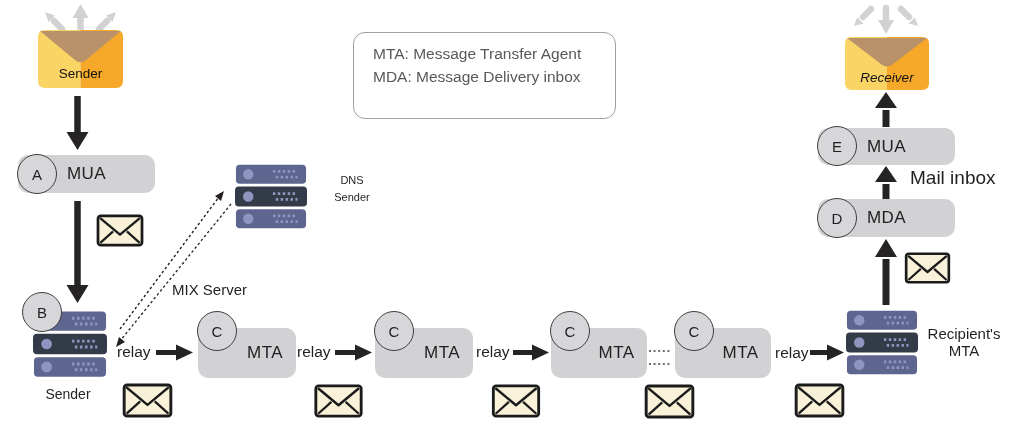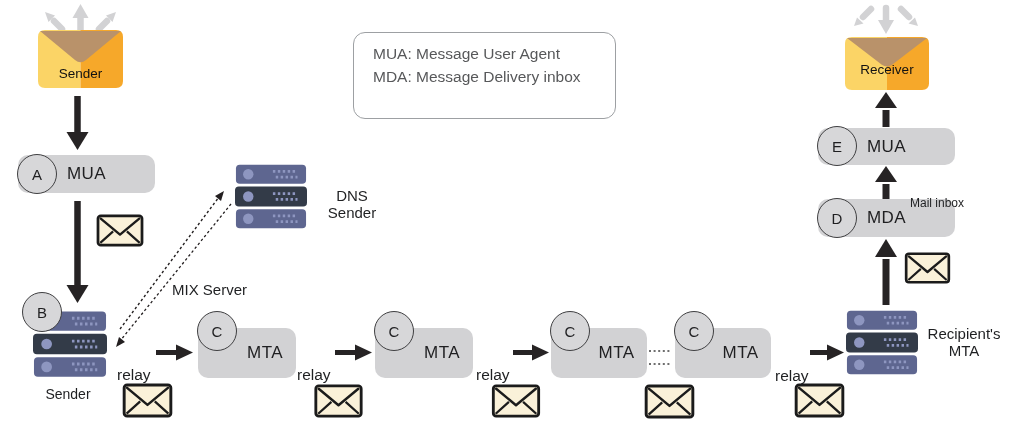--- a/index.html
+++ b/index.html
@@ -28,21 +28,21 @@
   .legend{
     position:absolute;left:353px;top:32px;width:263px;height:87px;box-sizing:border-box;
     background:#fff;border:1.5px solid #9da0a3;border-radius:12px;
     padding:9px 0 0 19px;
   }
   .legend div{font-size:15.5px;line-height:23.4px;color:#57585a;}
   .env-label{
     position:absolute;left:0;right:0;text-align:center;
     font-size:13.5px;color:#111;font-weight:500;
   }
-  .relay{font-size:15.5px;margin-top:23px;}
+  .relay{font-size:15.5px;}
 </style>
 </head>
 <body>
 
 <div class="canvas">
 
   <svg class="overlay" width="1016" height="433" viewBox="0 0 1016 433">
 
     <g stroke="#d2d2d4" stroke-width="6.5" stroke-linecap="round" fill="#d2d2d4">
       <line x1="62" y1="29" x2="54" y2="21"></line>
@@ -119,31 +119,31 @@
   <div class="abs" style="left:38px;top:30px;width:85px;height:58px;">
     <svg width="85" height="58" viewBox="0 0 85 58">
       <path d="M7,0 H42.5 V58 H7 Q0,58 0,51 V7 Q0,0 7,0 Z" fill="#fbd466"></path>
       <path d="M42.5,0 H78 Q85,0 85,7 V51 Q85,58 78,58 H42.5 Z" fill="#f6a82a"></path>
       <path d="M2,1 H83 L48,30 Q42.5,34.5 37,30 Z" fill="#b9926a"></path>
     </svg>
     <div class="env-label" style="bottom:7px;">Sender</div>
   </div>
 
   <div class="legend">
-    <div>MUA: Message User Agent</div>
+    <div>MTA: Message Transfer Agent</div>
     <div>MDA: Message Delivery inbox</div>
   </div>
 
   <div class="abs" style="left:845px;top:37px;width:84px;height:53px;">
     <svg width="84" height="53" viewBox="0 0 85 58" preserveAspectRatio="none">
       <path d="M7,0 H42.5 V58 H7 Q0,58 0,51 V7 Q0,0 7,0 Z" fill="#fbd466"></path>
       <path d="M42.5,0 H78 Q85,0 85,7 V51 Q85,58 78,58 H42.5 Z" fill="#f6a82a"></path>
       <path d="M2,1 H83 L48,30 Q42.5,34.5 37,30 Z" fill="#b9926a"></path>
     </svg>
-    <div class="env-label" style="bottom:13px;">Receiver</div>
+    <div class="env-label" style="bottom:5px;font-style:italic;">Receiver</div>
   </div>
 
   <div class="pill" style="left:18px;top:155px;width:137px;height:38px;">
     <span class="badge" style="left:-1px;top:-1px;">A</span>
     <span class="pill-label" style="left:49px;">MUA</span>
   </div>
 
   <div class="abs" style="left:95px;top:214px;">
     <svg width="50" height="33" viewBox="0 0 52 36">
       <rect x="2" y="2" width="48" height="32" rx="3" fill="#faf1d9" stroke="#1b1b1b" stroke-width="3"></rect>
@@ -186,21 +186,21 @@
       <g stroke="#8e96c0" stroke-width="3" stroke-dasharray="2.6,2.6">
         <line x1="40" y1="7" x2="66" y2="7"></line>
           <line x1="43" y1="13" x2="66" y2="13"></line>
         <line x1="40" y1="30.5" x2="66" y2="30.5"></line>
           <line x1="43" y1="36.5" x2="66" y2="36.5"></line>
         <line x1="40" y1="54" x2="66" y2="54"></line>
           <line x1="43" y1="60" x2="66" y2="60"></line>
       </g>
     </svg>
   </div>
-  <div class="lbl center" style="left:316px;top:188px;width:72px;font-size:15px;line-height:16.5px;">
+  <div class="lbl center" style="left:316px;top:172px;width:72px;font-size:11px;line-height:16.5px;">
     <div>DNS</div>
     <div>Sender</div>
   </div>
 
   <div class="lbl" style="left:172px;top:281px;font-size:15px;font-weight:500;">MIX Server</div>
 
   <div class="lbl relay" style="left:117px;top:343px;">relay</div>
   <div class="lbl relay" style="left:297px;top:343px;">relay</div>
   <div class="lbl relay" style="left:476px;top:343px;">relay</div>
   <div class="lbl relay" style="left:775px;top:344px;">relay</div>
@@ -287,20 +287,20 @@
       <path d="M5,5 L26,22.5 L47,5" fill="none" stroke="#1b1b1b" stroke-width="2.6" stroke-linejoin="round" stroke-linecap="round"></path>
       <path d="M4.5,31.5 L18.5,19 M47.5,31.5 L33.5,19" fill="none" stroke="#1b1b1b" stroke-width="2.4"></path>
     </svg>
   </div>
 
   <div class="pill" style="left:818px;top:199px;width:137px;height:38px;">
     <span class="badge" style="left:-1px;top:-1px;">D</span>
     <span class="pill-label" style="left:49px;">MDA</span>
   </div>
 
-  <div class="lbl" style="left:910px;top:196px;font-size:12px;">Mail inbox</div>
+  <div class="lbl" style="left:910px;top:167px;font-size:19px;">Mail inbox</div>
 
   <div class="pill" style="left:818px;top:128px;width:137px;height:37px;">
     <span class="badge" style="left:-1px;top:-2px;">E</span>
     <span class="pill-label" style="left:49px;">MUA</span>
   </div>
 
 </div>
 
 </body></html>

